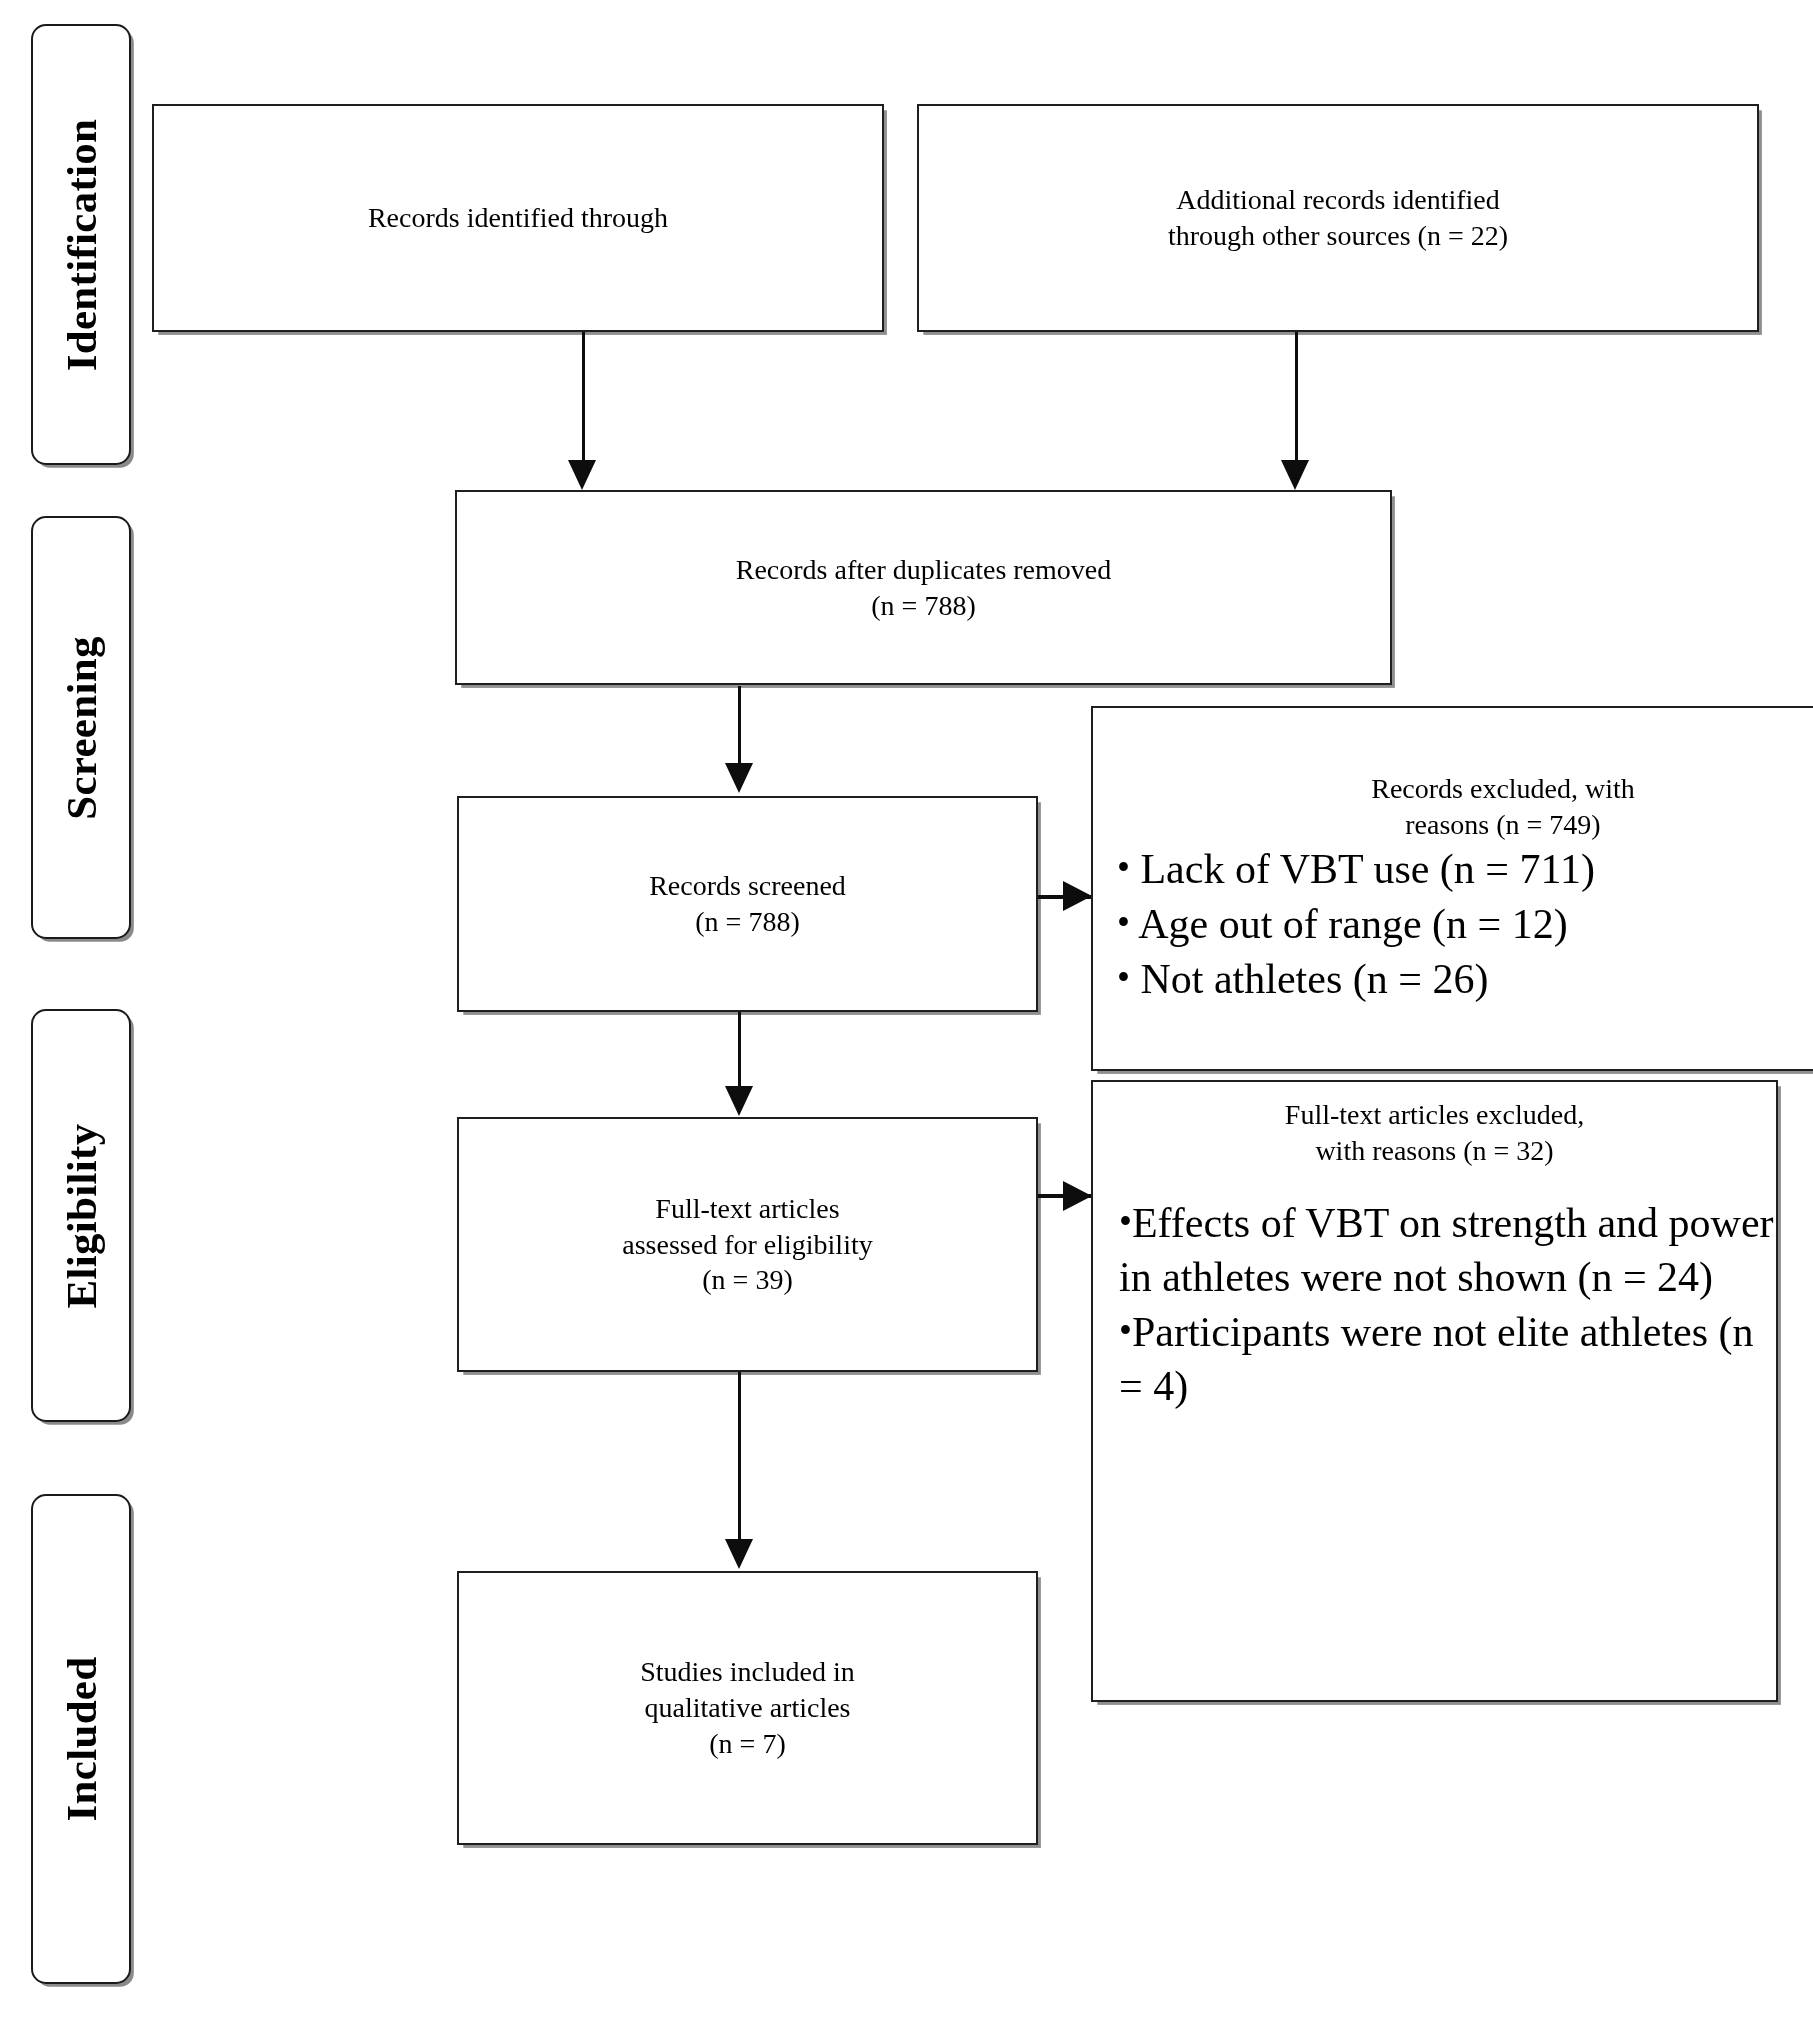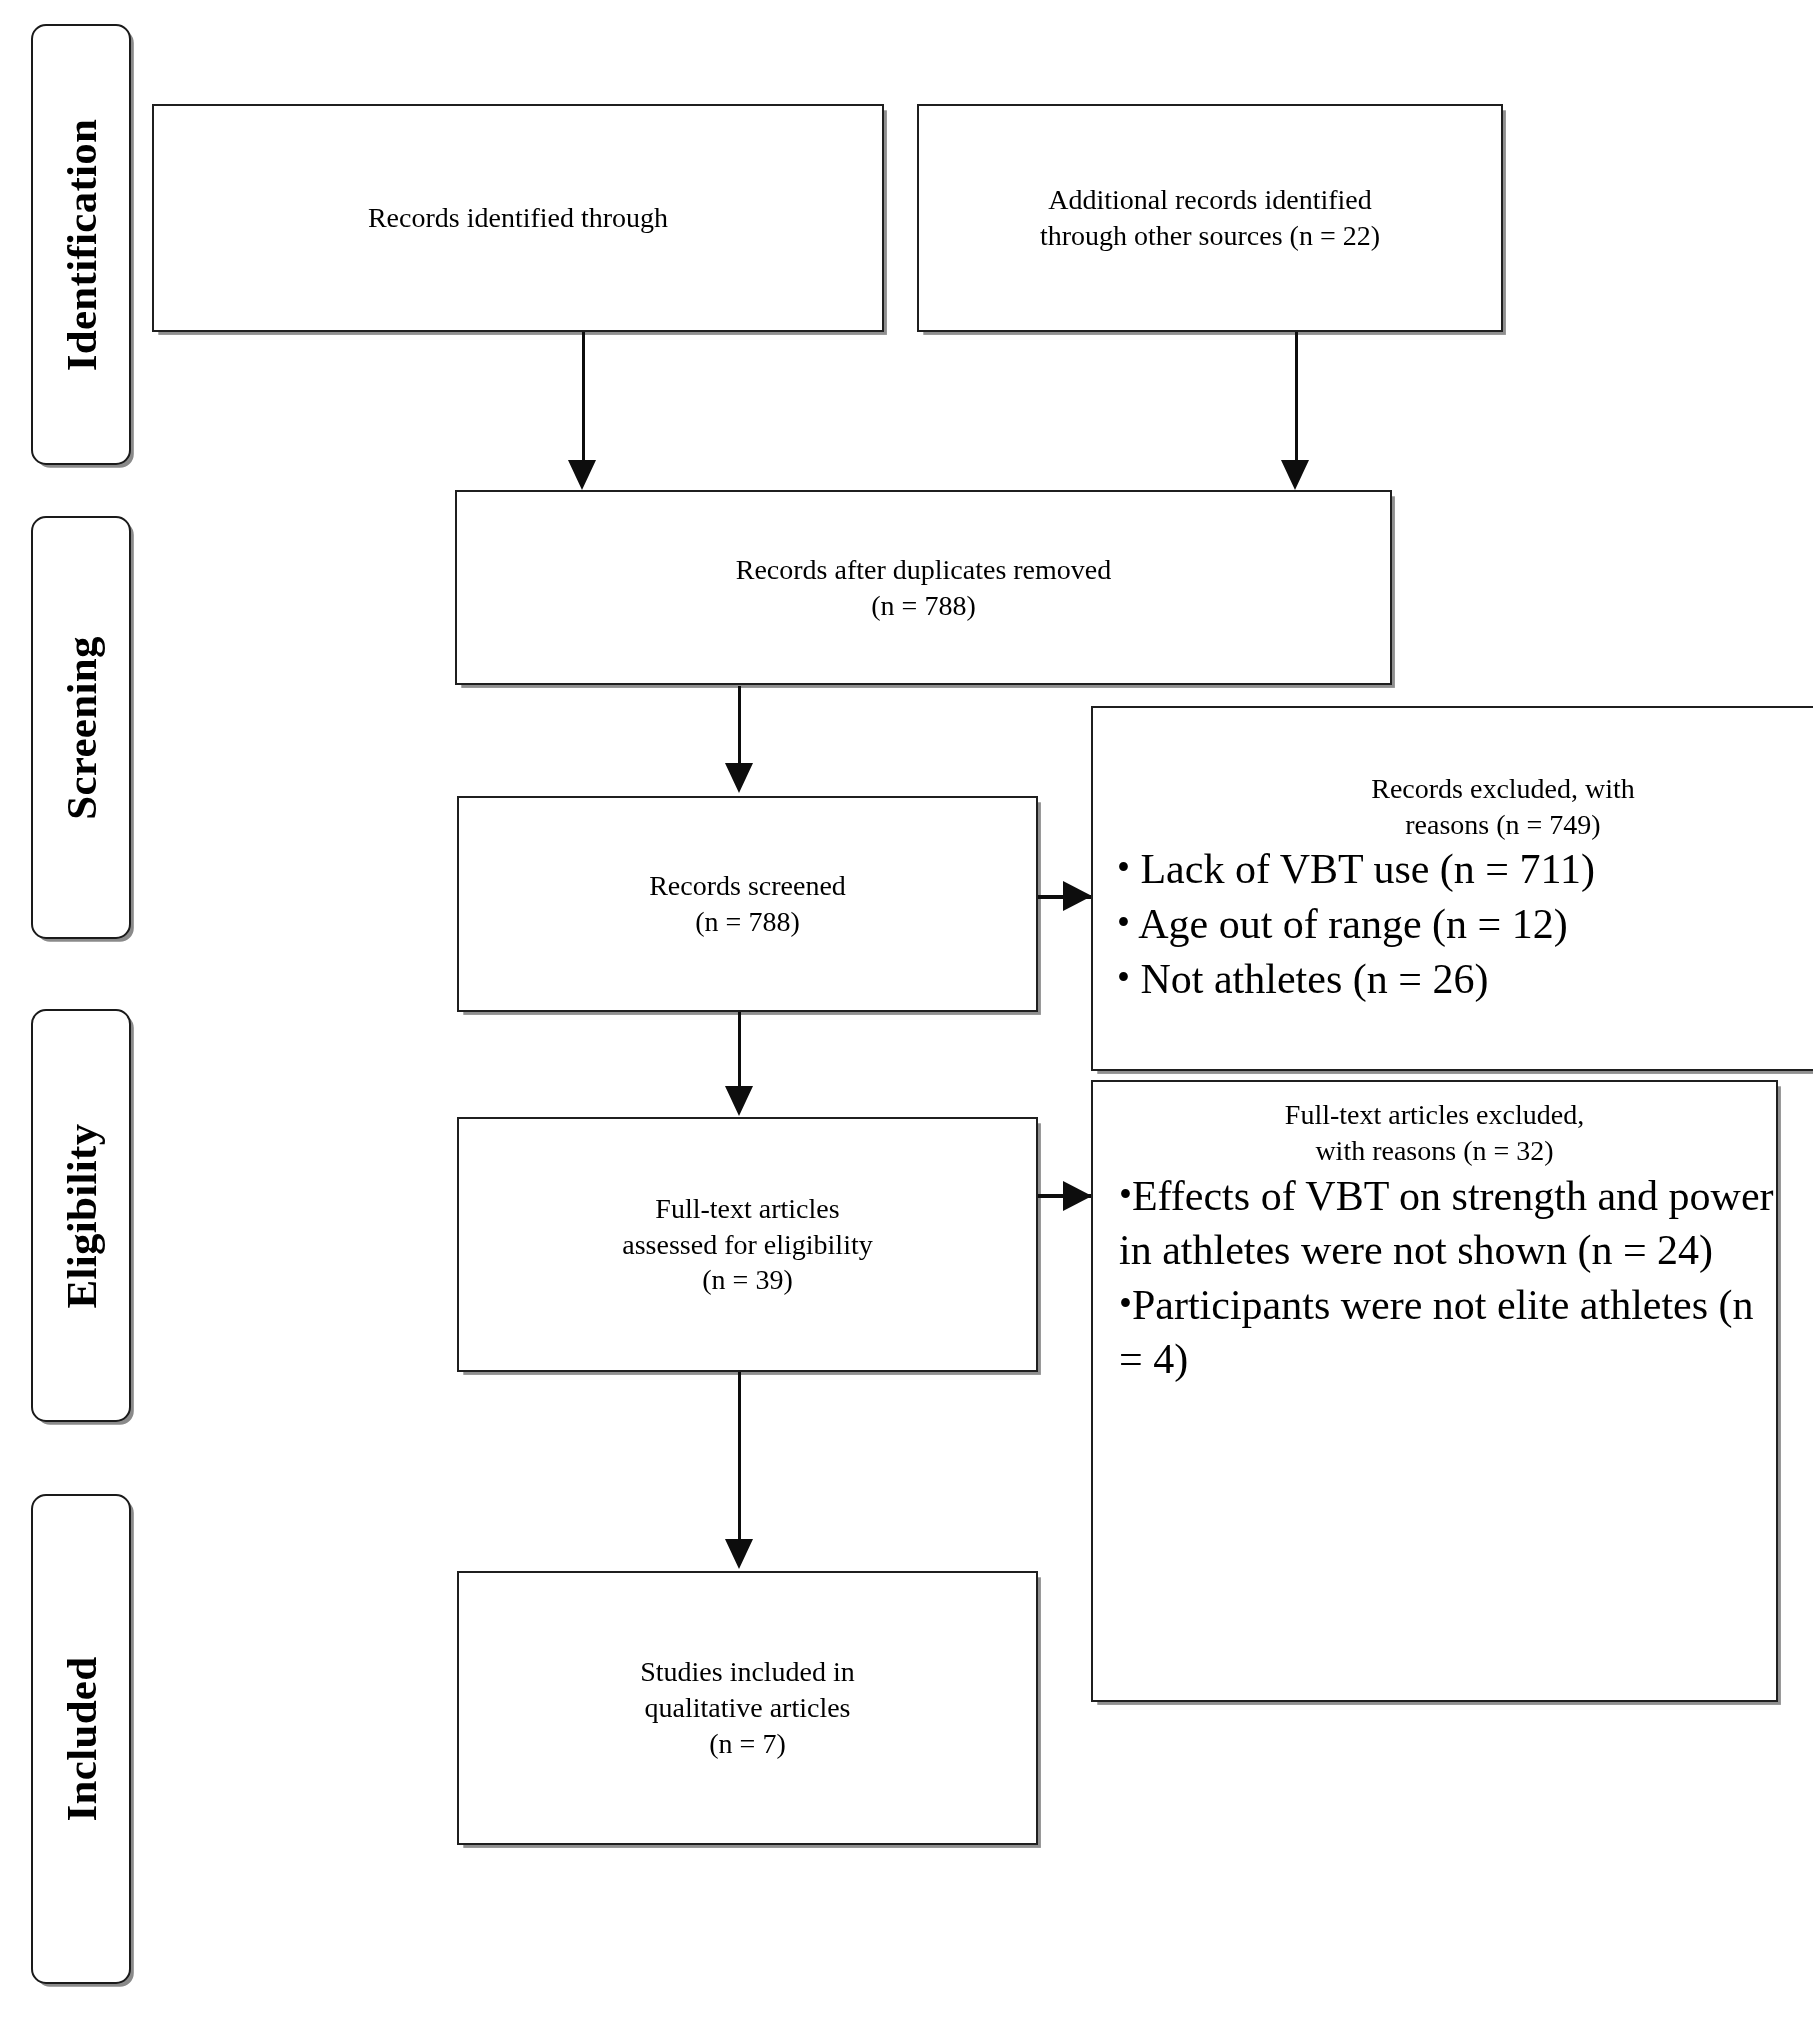--- a/index.html
+++ b/index.html
@@ -126,21 +126,21 @@
   <div class="stage" style="left:31px; top:1494px; width:100px; height:490px;">
     <span class="stage-label">Included</span>
   </div>
 
   <div class="node" style="left:152px; top:104px; width:732px; height:228px;">
     <div class="node-text">
       <span class="ln">Records identified through</span>
     </div>
   </div>
 
-  <div class="node" style="left:917px; top:104px; width:586px; height:228px;">
+  <div class="node" style="left:917px; top:104px; width:842px; height:228px;">
     <div class="node-text">
       <span class="ln">Additional records identified</span>
       <span class="ln">through other sources (n = 22)</span>
     </div>
   </div>
 
   <div class="vline" style="left:582px; top:332px; height:129px;"></div>
   <div class="arrow-down" style="left:568px; top:460px;"></div>
 
   <div class="vline" style="left:1295px; top:332px; height:129px;"></div>
@@ -194,21 +194,21 @@
     <div class="node-text">
       <span class="ln">Full-text articles</span>
       <span class="ln">assessed for eligibility</span>
       <span class="ln">(n = 39)</span>
     </div>
   </div>
 
   <div class="hline" style="left:1038px; top:1194px; width:61px;"></div>
   <div class="arrow-right" style="left:1063px; top:1181px;"></div>
 
-  <div class="node reasons" style="left:1091px; top:1080px; width:687px; height:622px; justify-content:flex-start; padding-top:15px;">
+  <div class="node reasons" style="left:1091px; top:1080px; width:687px; height:622px; justify-content:flex-start; padding-top:15px;gap:27px;">
     <div class="node-text">
       <span class="ln">Full-text articles excluded,</span>
       <span class="ln">with reasons (n = 32)</span>
     </div>
     <ul class="bullets tight">
       <li>
         <span class="dot">•</span><span>Effects of VBT on strength and power in athletes were not shown (n = 24)</span>
       </li>
       <li>
         <span class="dot">•</span><span>Participants were not elite athletes (n = 4)</span>

